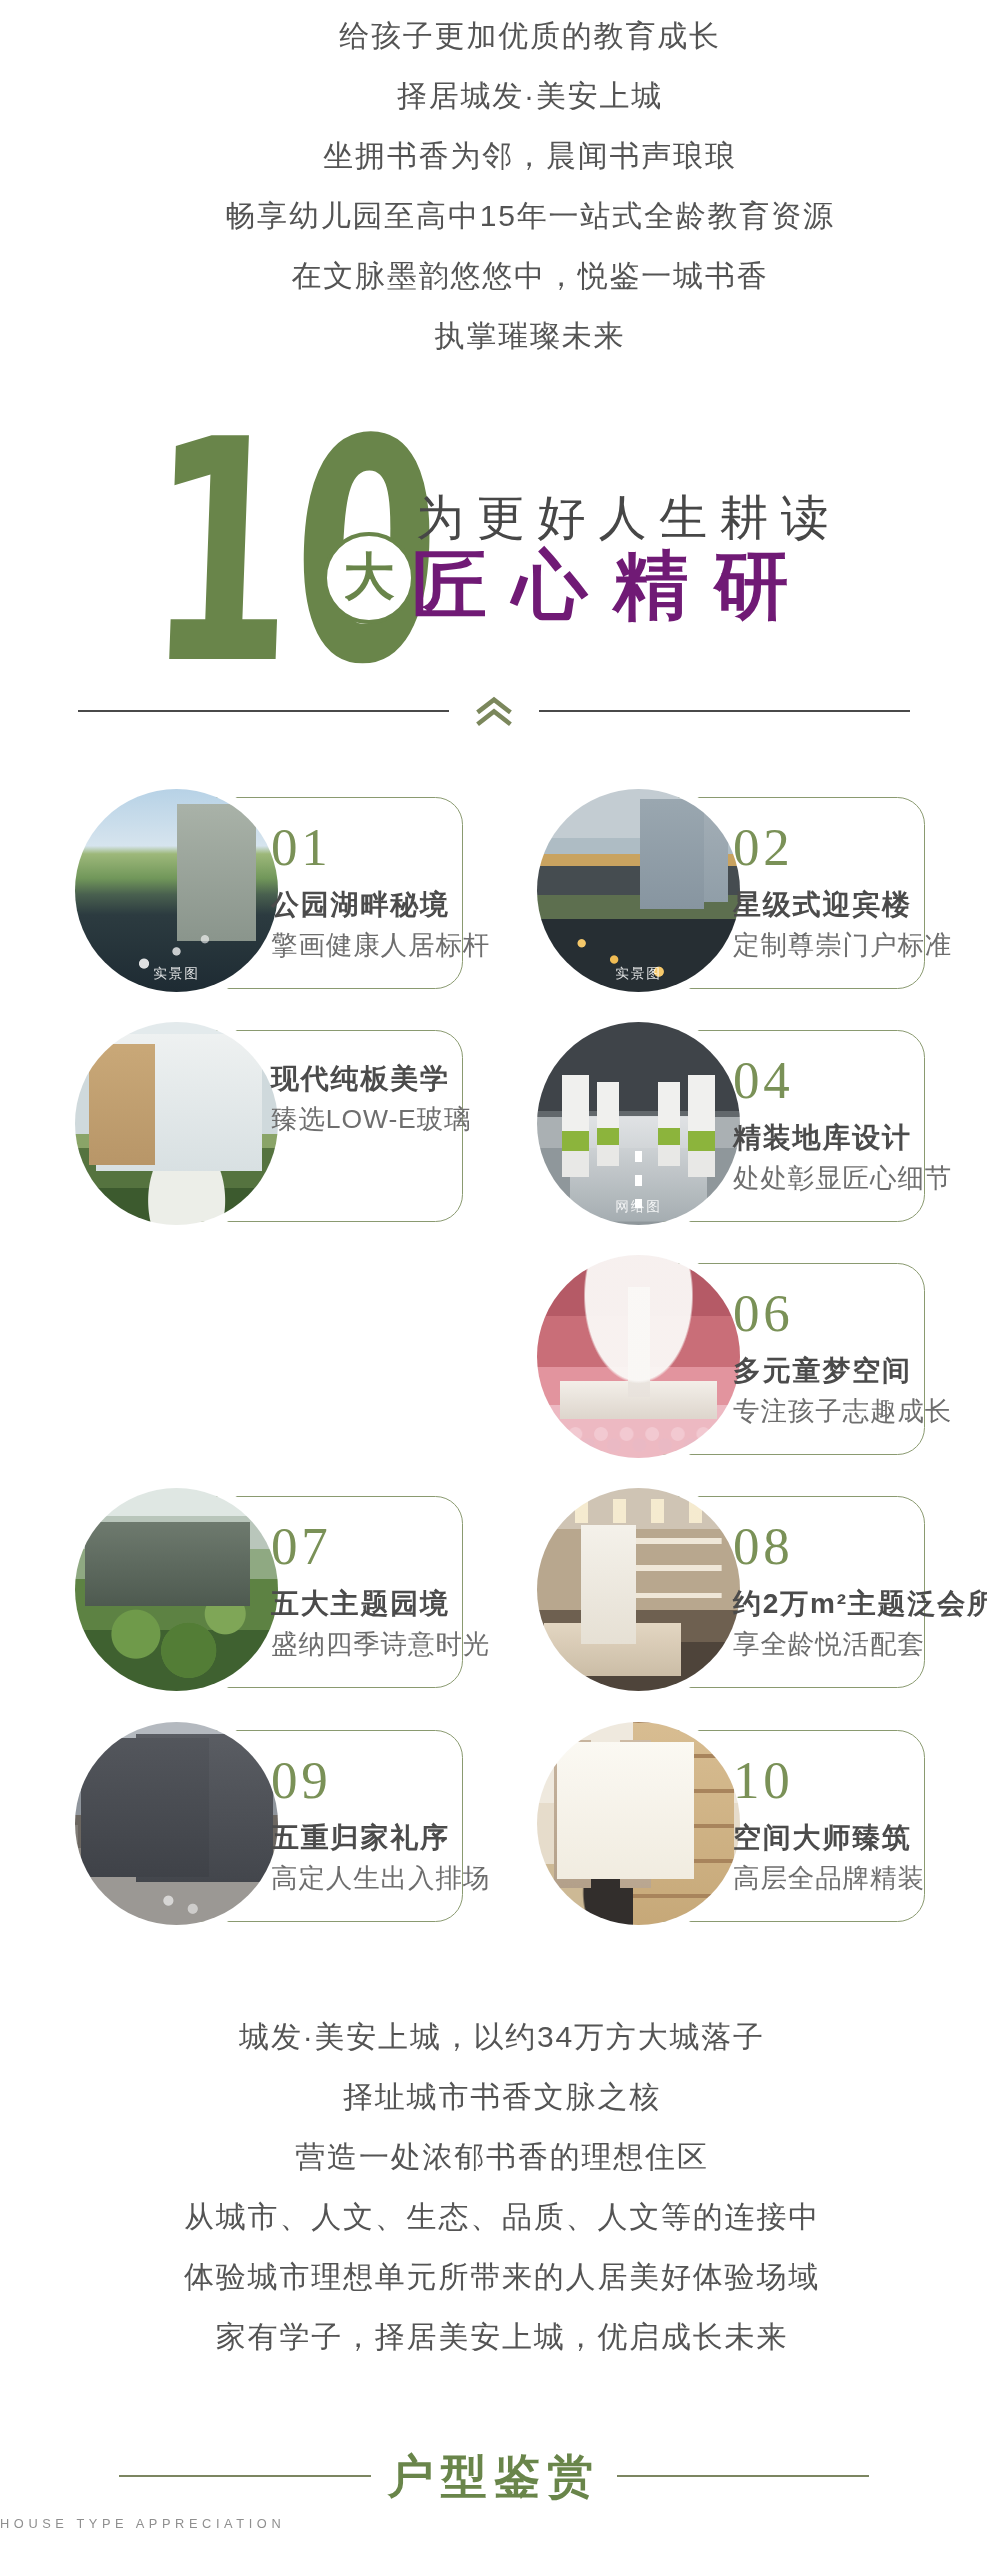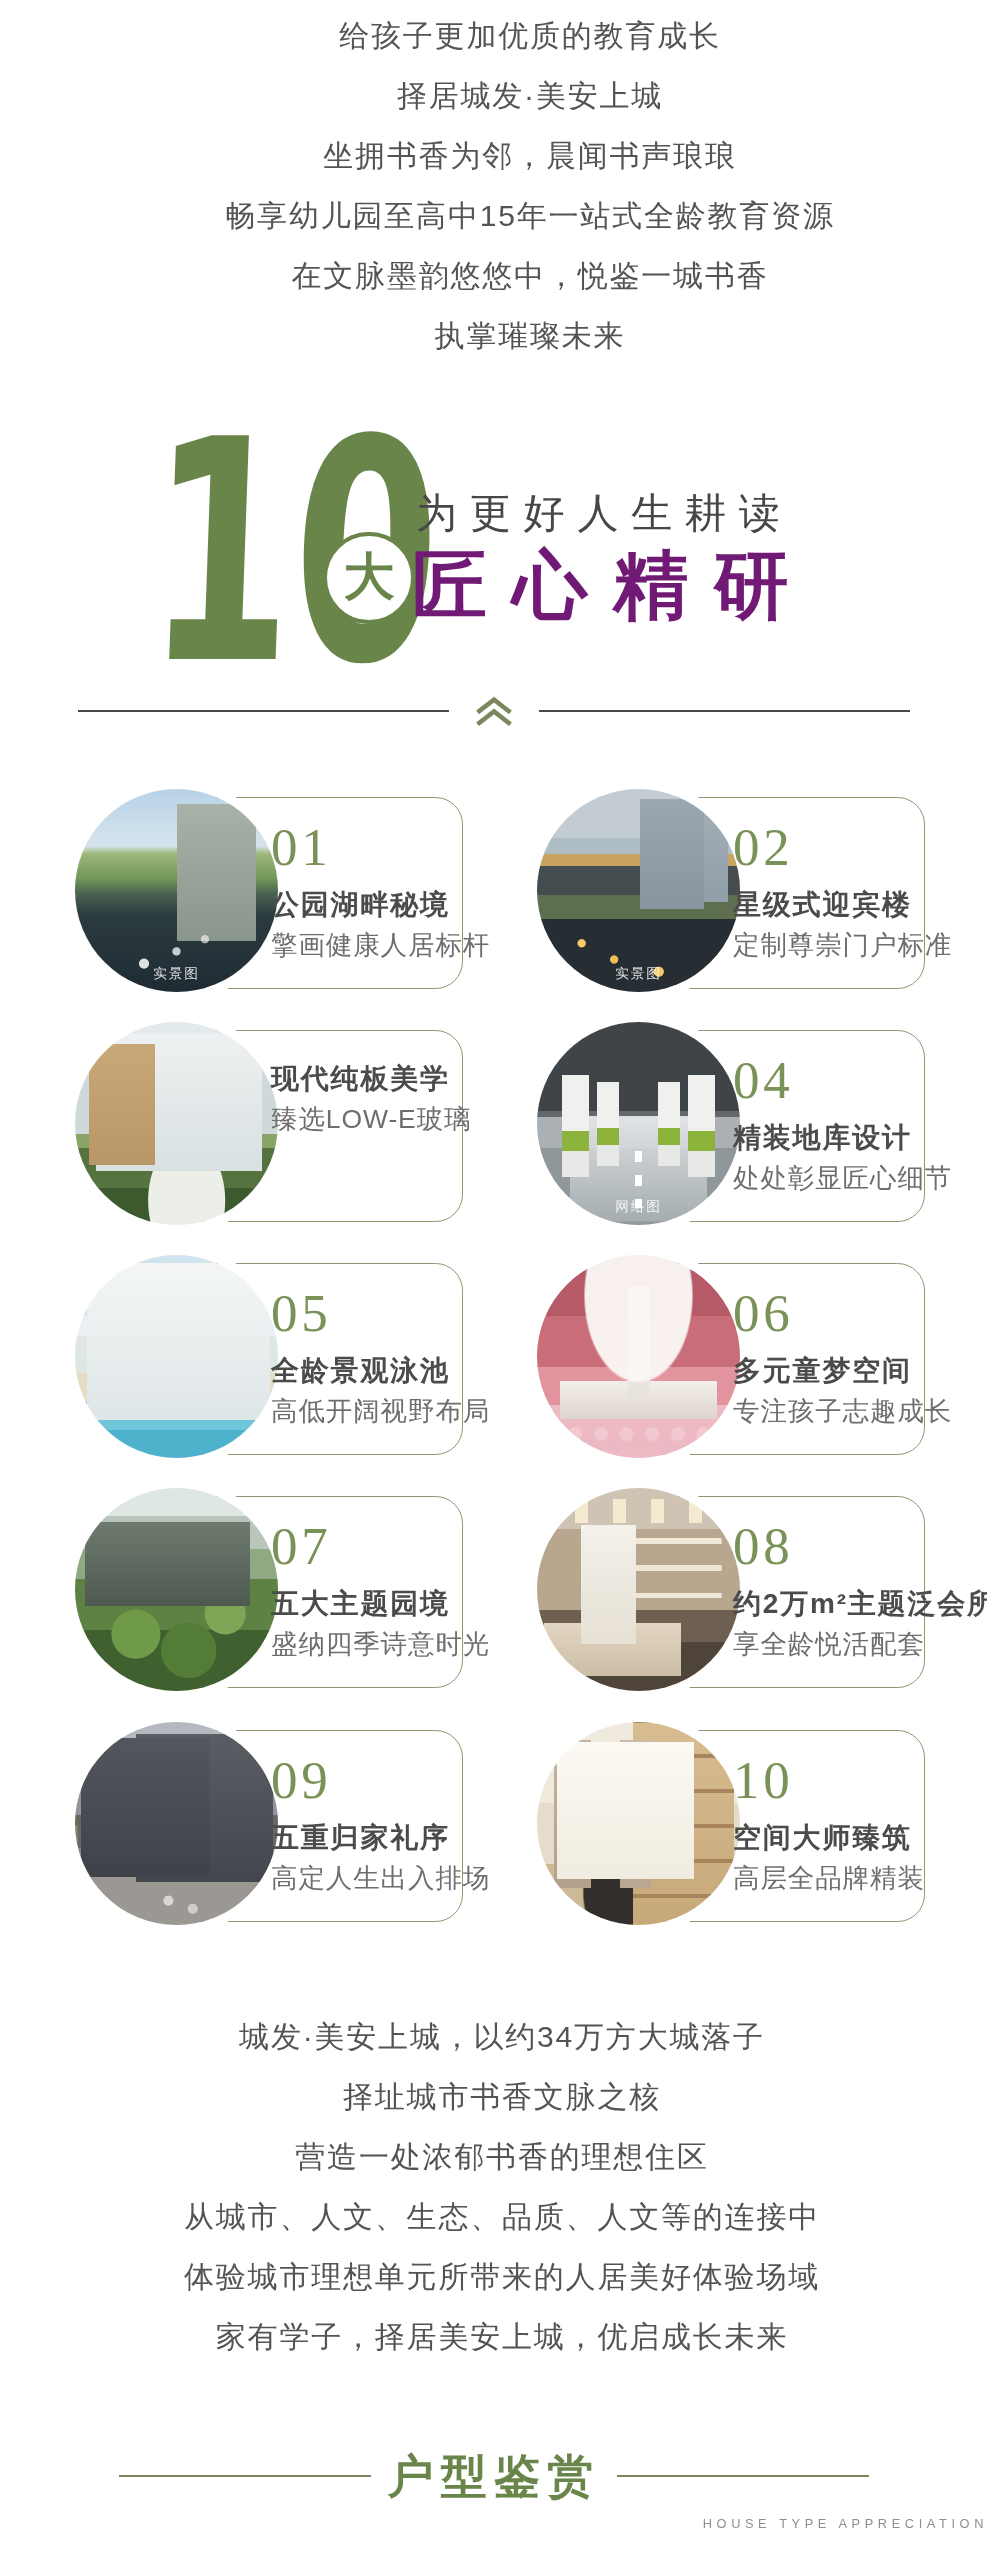--- a/index.html
+++ b/index.html
@@ -12,21 +12,21 @@
   .para .pline{font-size:30px;line-height:60px;color:#545454;letter-spacing:1.8px;white-space:nowrap;}
 
   
   .headline{position:relative;height:373px;}
   .big-ten{position:absolute;left:154px;top:33px;font-size:307px;line-height:1;font-weight:700;
            color:#69854a;transform:scaleX(.68) skewX(-3deg);transform-origin:left top;
            font-family:"DejaVu Sans","Liberation Sans",sans-serif;}
   .da-badge{position:absolute;left:323px;top:166px;width:84px;height:84px;border:4.6px solid #69854a;
             border-radius:50%;background:#ffffff;display:flex;align-items:center;justify-content:center;
             font-size:51px;font-weight:700;color:#69854a;z-index:2;}
-  .tagline{position:absolute;left:416px;top:120px;font-size:41px;color:#474747;letter-spacing:12.8px;white-space:nowrap;}
+  .tagline{position:absolute;left:416px;top:120px;font-size:48px;color:#474747;letter-spacing:12.8px;white-space:nowrap;}
   .headline-title{position:absolute;left:412px;top:176px;font-size:75px;line-height:1.15;font-weight:800;
                   color:#701a75;letter-spacing:25.6px;white-space:nowrap;}
   .divider{position:absolute;left:78px;right:78px;top:329px;display:flex;align-items:center;}
   .divider .dline{flex:1;height:2.7px;background:#4a4a4a;}
   .divider .chev{margin:0 24px;display:flex;align-items:center;}
 
   
   .cards{position:relative;height:1182px;}
   .card{position:absolute;width:326px;height:190px;border:1.8px solid #8a9a70;border-radius:27.4px;background:#fff;}
   .photo{position:absolute;left:-61px;top:-8.2px;width:203px;height:203px;border-radius:50%;
@@ -107,21 +107,21 @@
     repeating-linear-gradient(180deg,#a8845c 0 3.7px, rgba(0,0,0,0) 3.7px 35px) no-repeat 94% 40%/101px 210px,
     linear-gradient(#d8bd92,#c6a878) no-repeat 94% 40%/101px 210px,
     linear-gradient(#403c38,#403c38) no-repeat 60% 58%/4.6px 128px,
     radial-gradient(ellipse at 42% 84%, #322e2c 0 38px, rgba(0,0,0,0) 40px),
     linear-gradient(180deg,#efe9de 0 40%,#e6dccb 40% 70%,#cdb995 70% 100%);}
 
   
   .outro{margin-top:86px;padding-left:8px;}
 
   
-  .footer{margin-top:82px;text-align:right;}
+  .footer{margin-top:82px;text-align:left;}
   .footer-row{display:flex;align-items:center;justify-content:center;}
   .fline{width:252px;height:2.7px;background:#7c8661;}
   .footer-title{margin:0 16.5px;font-size:46px;line-height:55px;font-weight:800;color:#69854a;
                 letter-spacing:7.3px;white-space:nowrap;}
   .footer-sub{margin-top:12.8px;font-size:12.8px;color:#8f8f8f;letter-spacing:4.6px;}
 </style>
 </head>
 <body>
 
 <div class="page">
@@ -190,30 +190,20 @@
       <div class="photo p4">
         <span class="wm">网络图</span>
       </div>
       <div class="content">
         <div class="num">04</div>
         <div class="ctitle">精装地库设计</div>
         <div class="csub">处处彰显匠心细节</div>
       </div>
     </div>
 
-    <div class="card" style="left:135px;top:524px">
-      <div class="photo p5">
-        <span class="wm"></span>
-      </div>
-      <div class="content">
-        <div class="num">05</div>
-        <div class="ctitle">全龄景观泳池</div>
-        <div class="csub">高低开阔视野布局</div>
-      </div>
-    </div>
 
     <div class="card" style="left:597px;top:524px">
       <div class="photo p6">
         <span class="wm"></span>
       </div>
       <div class="content">
         <div class="num">06</div>
         <div class="ctitle">多元童梦空间</div>
         <div class="csub">专注孩子志趣成长</div>
       </div>

